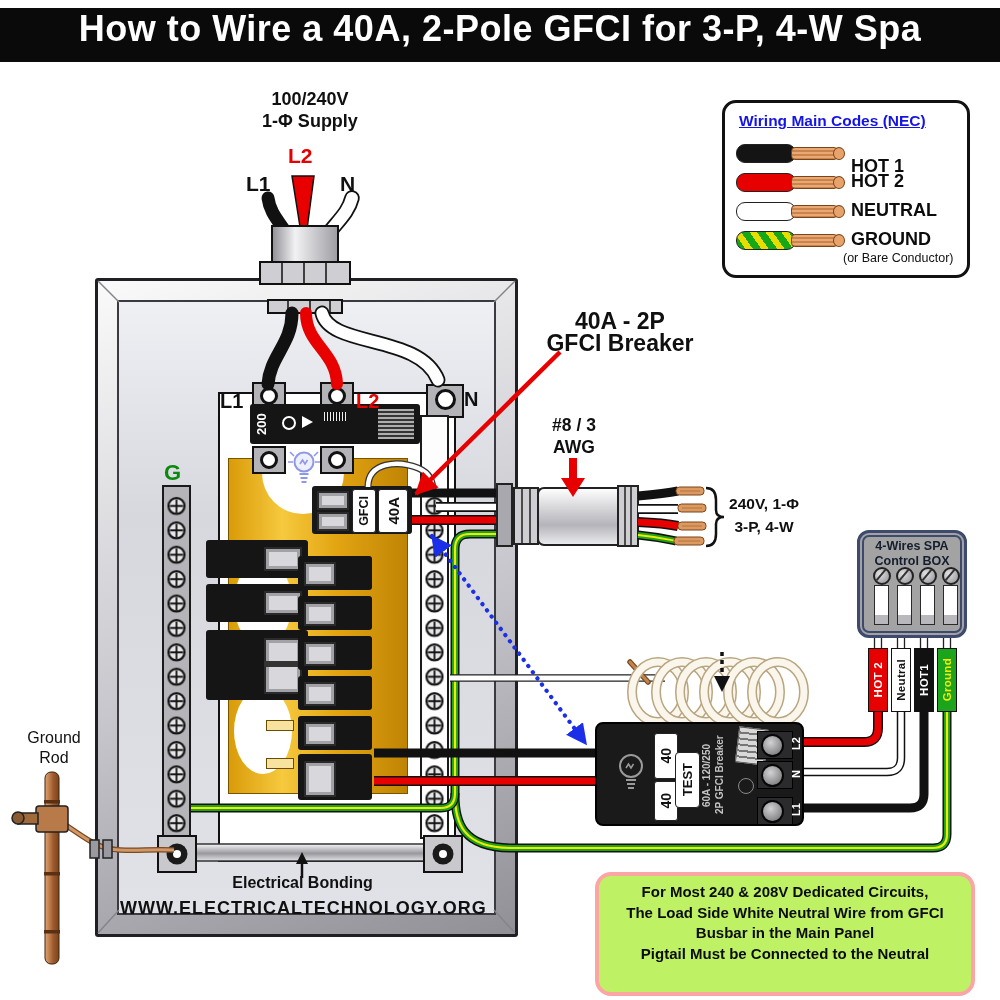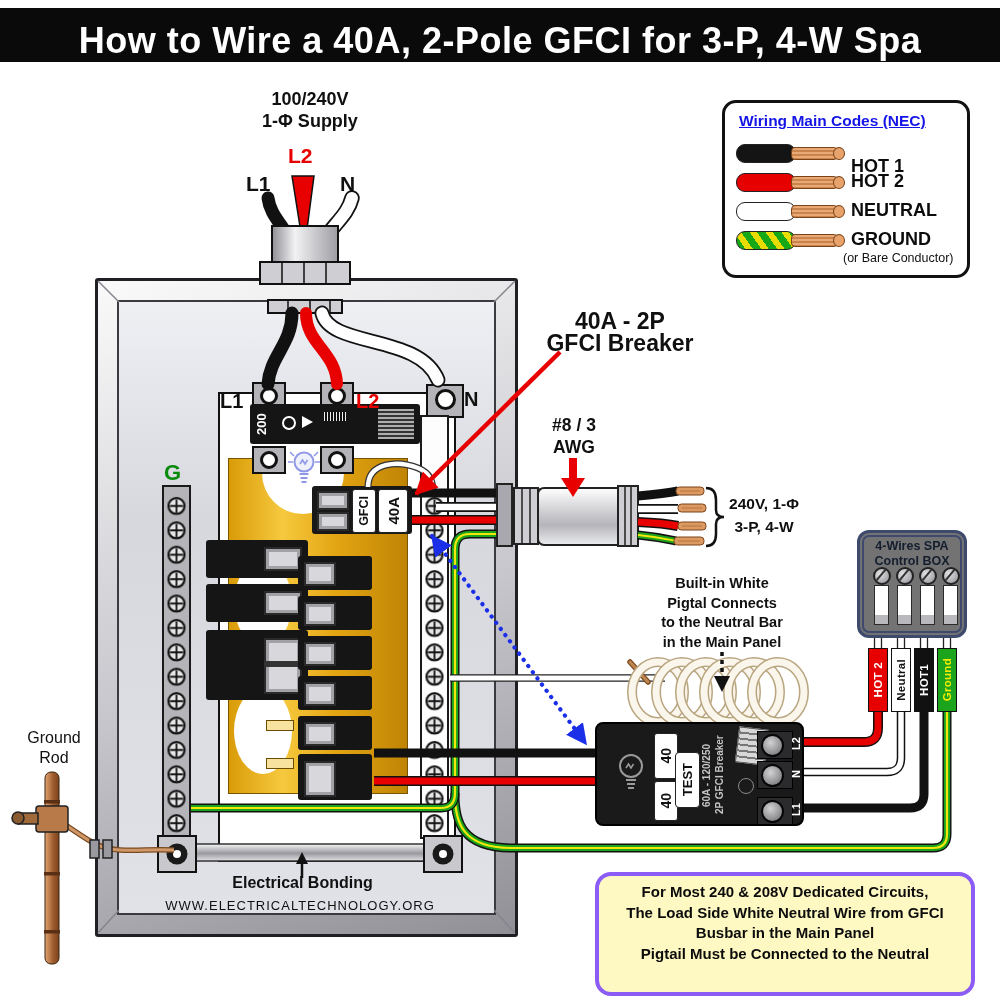--- a/index.html
+++ b/index.html
@@ -355,21 +355,21 @@
     <g>
       <path d="M722 652V676" stroke="#111" stroke-width="3.5" stroke-dasharray="4 4"></path>
       <polygon points="714,676 730,676 722,692" fill="#111"></polygon>
     </g>
     <g>
       <path d="M302 878V864" stroke="#111" stroke-width="2.5"></path>
       <polygon points="296,864 308,864 302,852" fill="#111"></polygon>
     </g>
   </svg>
 
-  <div class="ab ctr" style="left:0;top:8px;width:1000px;height:54px;background:#0a0a0a;display:flex;align-items:flex-end;justify-content:center">
+  <div class="ab ctr" style="left:0;top:8px;width:1000px;height:54px;background:#0a0a0a;display:flex;align-items:flex-start;justify-content:center">
     <span style="color:#fff;font-weight:bold;font-size:36px;letter-spacing:.5px">How to Wire a 40A, 2-Pole GFCI for 3-P, 4-W Spa</span>
   </div>
 
   <div class="tx ctr" style="left:225px;top:88px;width:170px;font-size:18px;line-height:22px">
     <div>100/240V</div>
     <div>1-Φ Supply</div>
   </div>
   <div class="tx" style="left:288px;top:144px;font-size:21px;color:#e60000">L2</div>
   <div class="tx" style="left:246px;top:172px;font-size:21px">L1</div>
   <div class="tx" style="left:340px;top:172px;font-size:21px">N</div>
@@ -405,28 +405,22 @@
     <div>GFCI Breaker</div>
   </div>
   <div class="tx ctr" style="left:532px;top:414px;width:84px;font-size:17.5px;line-height:22px">
     <div>#8 / 3</div>
     <div>AWG</div>
   </div>
   <div class="tx ctr" style="left:722px;top:492px;width:84px;font-size:15.5px;line-height:23px">
     <div>240V, 1-Φ</div>
     <div>3-P, 4-W</div>
   </div>
-  <div class="tx ctr" style="left:636px;top:574px;width:172px;font-size:14.5px;line-height:19.5px">
-    <div>Built-in White</div>
-    <div>Pigtal Connects</div>
-    <div>to the Neutral Bar</div>
-    <div>in the Main Panel</div>
-  </div>
-
-  <div class="ab" style="left:857px;top:530px;width:104px;height:102px;background:#737373;border:3.5px solid #3e4a6d;border-radius:12px">
+
+  <div class="ab" style="left:857px;top:530px;width:104px;height:102px;background:#a3a3a3;border:3.5px solid #3e4a6d;border-radius:12px">
     <div class="ab" style="inset:2px;border:2px solid #3e4a6d;border-radius:7px"></div>
     <div class="tx ctr" style="left:0;top:6px;width:104px;font-size:12.5px;line-height:15px;color:#141e2e;position:absolute">
       <div>4-Wires SPA</div>
       <div>Control BOX</div>
     </div>
     <span class="sscrew" style="left:13px;top:34px">
         <i></i>
       </span>
     <span class="sscrew" style="left:36px;top:34px">
         <i></i>
@@ -490,23 +484,23 @@
         <span class="dscrew"></span>
       </div>
     <div class="dlab vt" style="top:73px;height:26px">L1</div>
   </div>
 
   <div class="tx ctr" style="left:6px;top:728px;width:96px;font-size:16px;font-weight:normal;line-height:20px;color:#111">
     <div>Ground</div>
     <div>Rod</div>
   </div>
   <div class="tx ctr" style="left:195px;top:874px;width:215px;font-size:16px">Electrical Bonding</div>
-  <div class="tx ctr" style="left:120px;top:898px;width:360px;font-size:13px;letter-spacing:1px;font-weight:400">WWW.ELECTRICALTECHNOLOGY.ORG</div>
-
-  <div class="ab" style="left:595px;top:872px;width:372px;height:116px;background:#fef9c3;border:4px solid #8b5cf6;border-radius:16px">
+  <div class="tx ctr" style="left:120px;top:898px;width:360px;font-size:18px;letter-spacing:1px;font-weight:700">WWW.ELECTRICALTECHNOLOGY.ORG</div>
+
+  <div class="ab" style="left:595px;top:872px;width:372px;height:116px;background:#bef264;border:4px solid #fca5a5;border-radius:16px">
     <div class="ctr" style="padding-top:6px;font-weight:bold;font-size:15px;line-height:20.5px;color:#0c0c0c">
       <div>For Most 240 &amp; 208V Dedicated Circuits,</div>
       <div>The Load Side White Neutral Wire from GFCI</div>
       <div>Busbar in the Main Panel</div>
       <div>Pigtail Must be Connected to the Neutral</div>
     </div>
   </div>
 
 </div>
 

